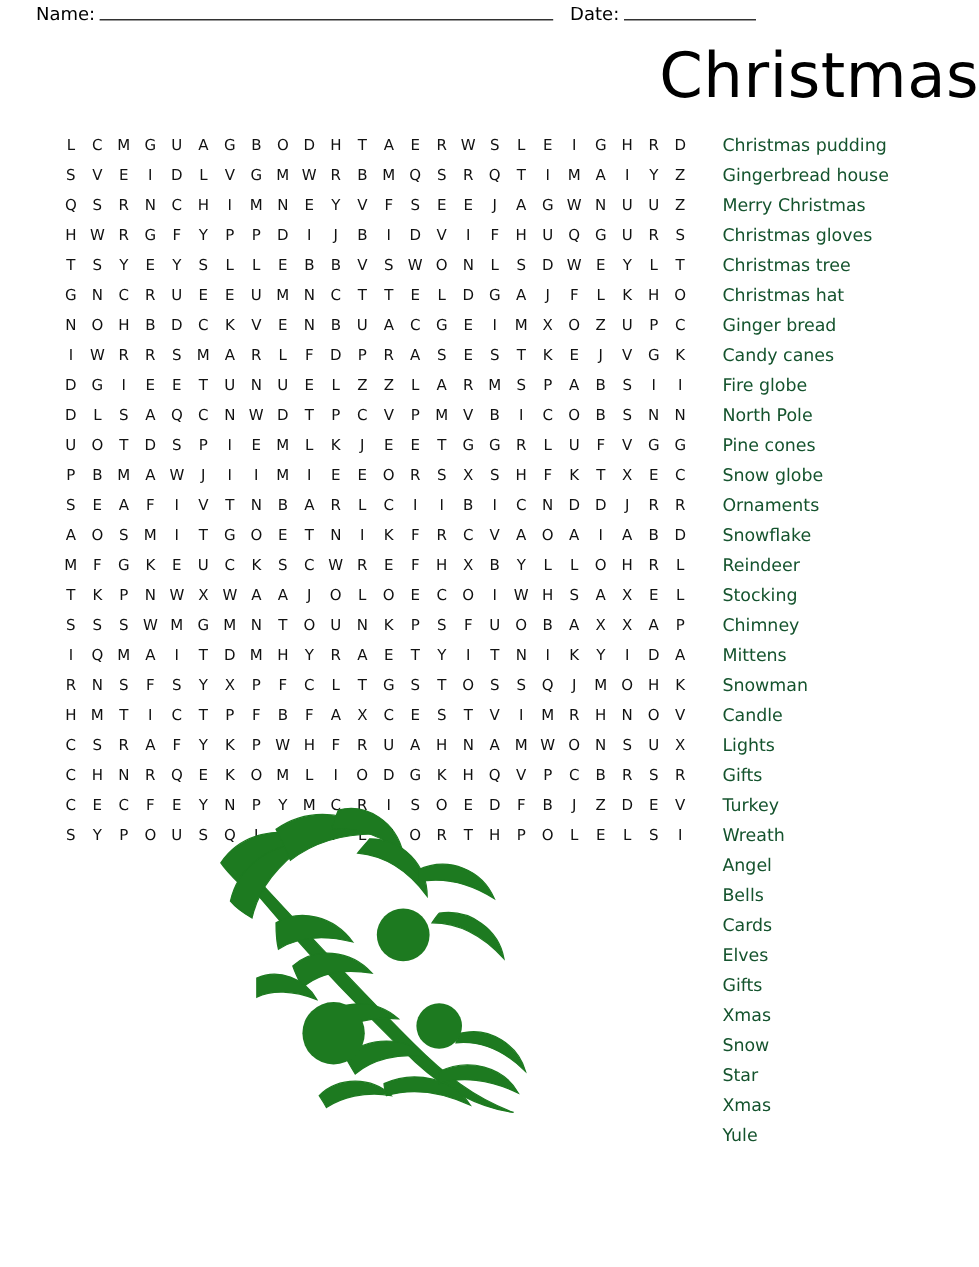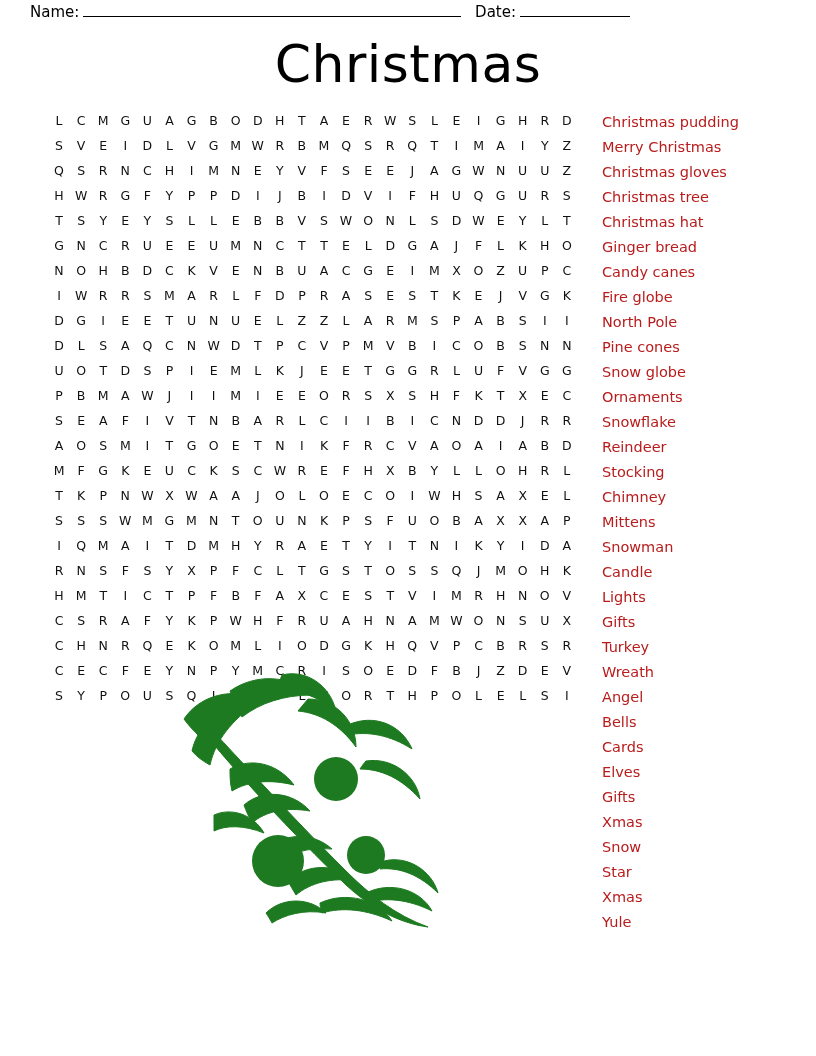--- a/index.html
+++ b/index.html
@@ -47,21 +47,21 @@
     height: 14px;
     display: inline-block;
   }
 
   
   .title {
     position: absolute;
     top: 36px;
     left: 0;
     width: 816px;
-    text-align: center;
+    text-align: right;
     font-size: 52px;
     font-weight: 400;
     letter-spacing: 0.5px;
     line-height: 1.1;
   }
 
   
   .grid {
     position: absolute;
     top: 108px;
@@ -85,21 +85,21 @@
   .wordlist {
     position: absolute;
     top: 110px;
     left: 602px;
     width: 200px;
   }
   .word {
     font-size: 14.5px;
     line-height: 25px;
     white-space: nowrap;
-    color: #b91c1c;
+    color: #14532d;
   }
 
   
   .illustration {
     position: absolute;
     left: 170px;
     top: 665px;
     width: 290px;
     height: 280px;
   }
@@ -740,20 +740,21 @@
         <div class="cell">L</div>
         <div class="cell">E</div>
         <div class="cell">L</div>
         <div class="cell">S</div>
         <div class="cell">I</div>
       </div>
     </div>
 
   <div class="wordlist">
       <div class="word">Christmas pudding</div>
+      <div class="word">Gingerbread house</div>
       <div class="word">Merry Christmas</div>
       <div class="word">Christmas gloves</div>
       <div class="word">Christmas tree</div>
       <div class="word">Christmas hat</div>
       <div class="word">Ginger bread</div>
       <div class="word">Candy canes</div>
       <div class="word">Fire globe</div>
       <div class="word">North Pole</div>
       <div class="word">Pine cones</div>
       <div class="word">Snow globe</div>

